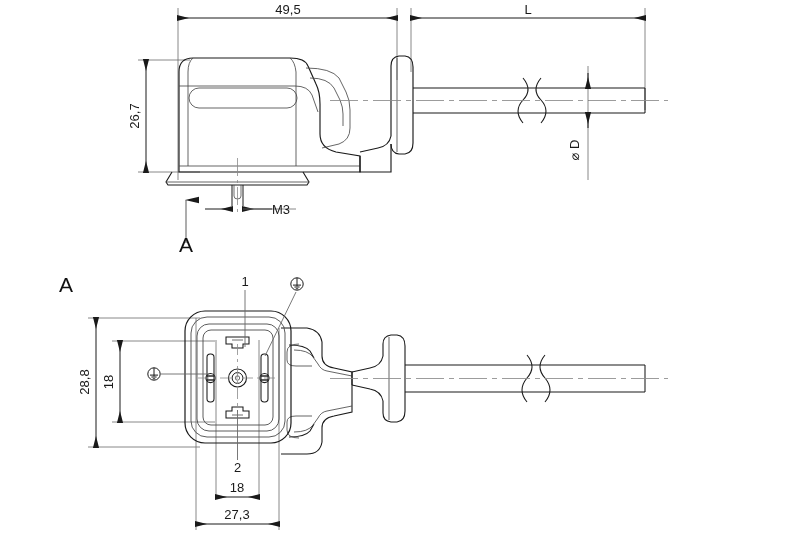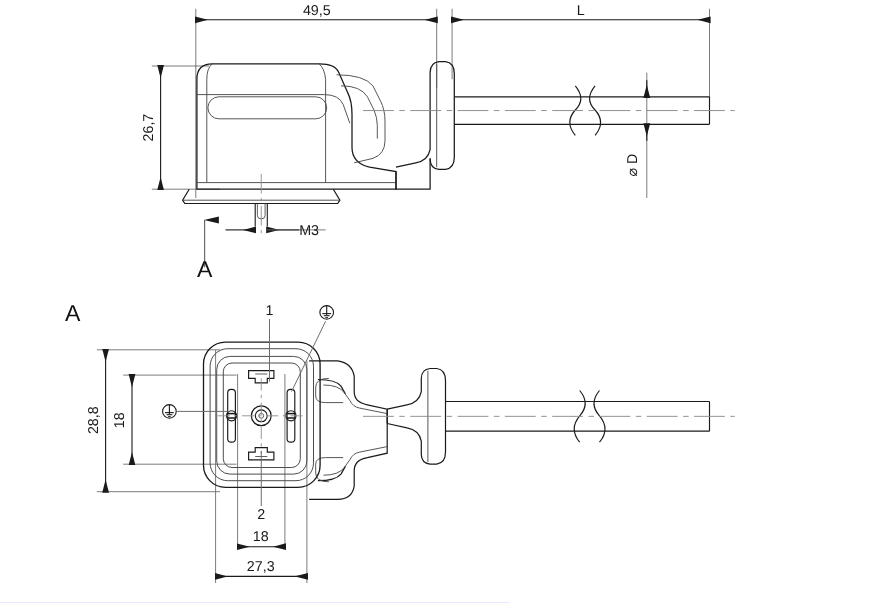--- a/index.html
+++ b/index.html
@@ -1,18 +1,18 @@
 <!DOCTYPE html>
 <html><head>
 <meta charset="utf-8">
 <style>
   html,body{margin:0;padding:0;background:#fff;}
   body{width:800px;height:548px;overflow:hidden;
        font-family:"Liberation Sans",sans-serif;}
-  #stage{position:relative;width:800px;height:548px;background:#c4b5fd;}
+  #stage{position:relative;width:800px;height:548px;background:#0f766e;}
   svg{display:block;}
   .dimtxt{font-family:"Liberation Sans",sans-serif;font-size:13px;fill:#1a1a1a;}
   .viewtxt{font-family:"Liberation Sans",sans-serif;font-size:21px;fill:#111;}
   .pintxt{font-family:"Liberation Sans",sans-serif;font-size:13px;fill:#1a1a1a;}
 </style>
 </head>
 <body>
 
 <div id="stage">
 <svg width="800" height="548" viewBox="0 0 800 548">

